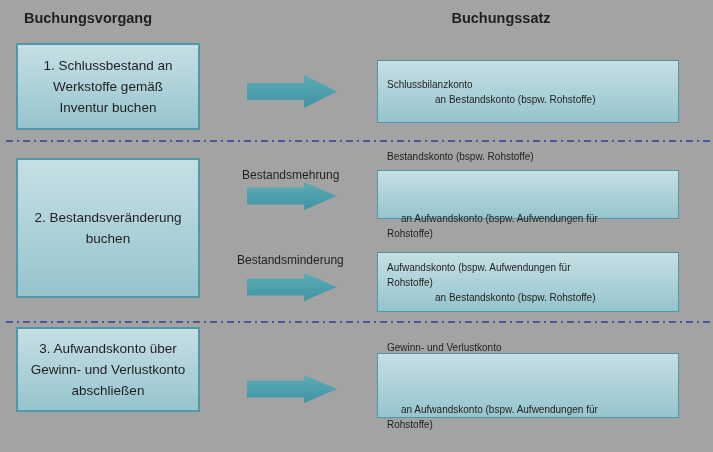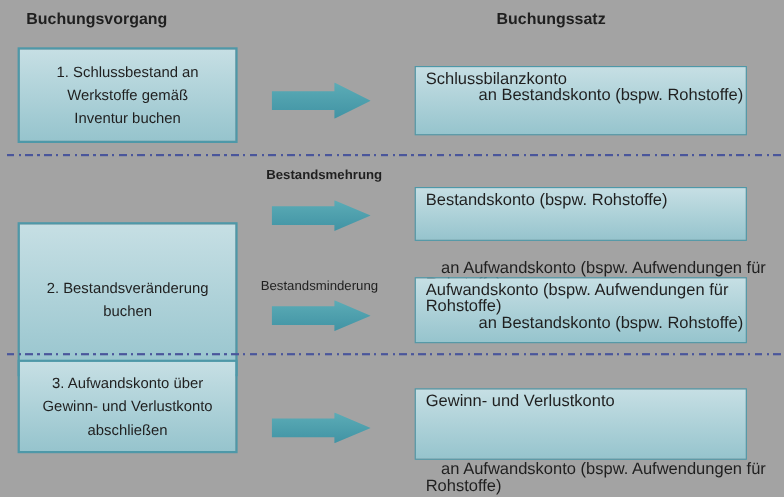--- a/index.html
+++ b/index.html
@@ -20,48 +20,48 @@
     font-size: 14.5px;
     font-weight: bold;
     color: var(--text, #1f1f1f);
   }
   .hdr-left  { left: 0; }
   .hdr-right { left: 413px; }
 
   .process-box {
     position: absolute;
     left: 16px;
-    width: 200px;
+    width: 184px;
     box-sizing: border-box;
     border: 2px solid var(--box-border, #4e98a8);
     background: linear-gradient(180deg, var(--box-fill-top, #c6dfe4) 0%, var(--box-fill-bottom, #96c4cd) 100%);
     display: flex;
     flex-direction: column;
     justify-content: center;
     align-items: center;
     font-size: 13.5px;
     line-height: 21px;
     text-align: center;
     padding: 2px 8px;
   }
   .pbox-1 { top: 43px;  height: 87px;  }
-  .pbox-2 { top: 158px; height: 140px; margin-top: 44px; }
+  .pbox-2 { top: 158px; height: 140px; }
   .pbox-3 { top: 327px; height: 85px;  }
 
   .entry-box {
     position: absolute;
     left: 377px;
     width: 302px;
     box-sizing: border-box;
     border: 1.5px solid var(--box-border, #4e98a8);
     background: linear-gradient(180deg, var(--box-fill-top, #c6dfe4) 0%, var(--box-fill-bottom, #96c4cd) 100%);
     display: flex;
     flex-direction: column;
-    justify-content: flex-start;
-    font-size: 15px;
+    justify-content: center;
+    font-size: 10px;
     line-height: 15px;
     padding: 3px 9px;
   }
   .ebox-1 { top: 60px;  height: 63px; }
   .ebox-2 { top: 170px; height: 49px; }
   .ebox-3 { top: 252px; height: 60px; }
   .ebox-4 { top: 353px; height: 65px; }
 
   .eline { white-space: nowrap; }
   .indent-sm { padding-left: 14px; margin-top: 47px; }
@@ -73,21 +73,21 @@
   .arrow-3 { left: 247px; top: 273px; width: 90px; height: 28px; }
   .arrow-4 { left: 247px; top: 375px; width: 90px; height: 28px; }
 
   .arrow-label {
     position: absolute;
     font-size: 12px;
     line-height: 14px;
     color: var(--text, #1f1f1f);
     white-space: nowrap;
   }
-  .label-1 { left: 242px; top: 152px; font-weight: bold; }
+  .label-1 { left: 242px; top: 168px; }
   .label-2 { left: 237px; top: 253px; }
 
   .divider {
     position: absolute;
     left: 6px;
     width: 707px;
     height: 1.7px;
     background: repeating-linear-gradient(90deg,
       var(--divider, #4a569b) 0 7px,
       transparent 7px 11px,

